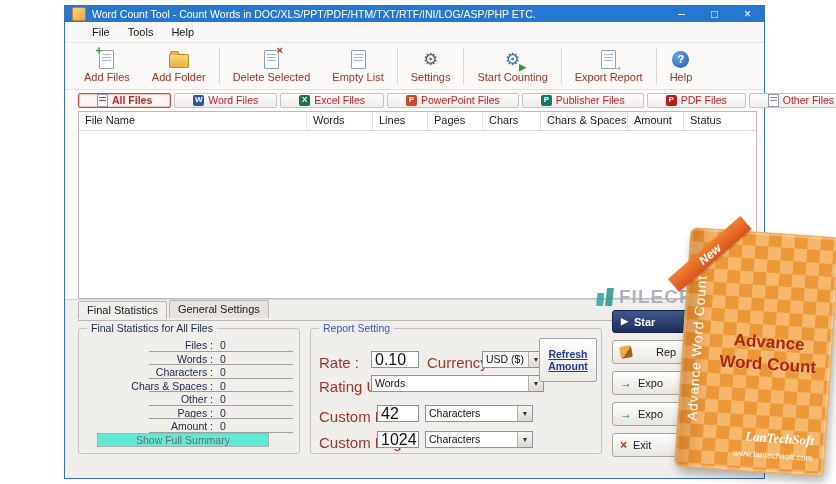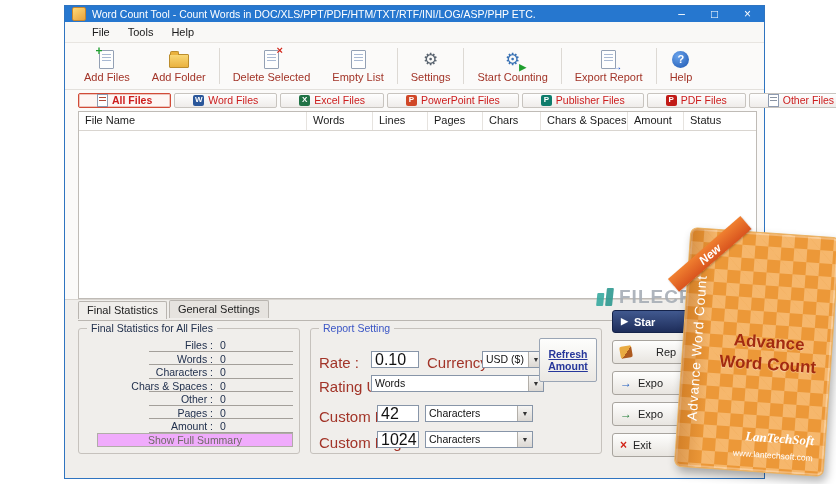--- a/index.html
+++ b/index.html
@@ -60,21 +60,21 @@
 
   .groupbox{position:absolute;border:1px solid #c6c2bd;border-radius:3px;box-sizing:border-box;}
   .legend{position:absolute;top:-7px;left:8px;background:#f0eeeb;padding:0 4px;font-size:10.5px;white-space:nowrap;}
   .gb-stats{left:13px;top:28px;width:222px;height:126px;}
   .gb-stats .legend{color:#21304d;}
   .stats-body{position:absolute;left:0;right:0;top:9px;}
   .stat-row{position:relative;height:13.5px;}
   .stat-label{position:absolute;left:0;width:134px;text-align:right;font-size:10.5px;color:#21304d;top:1px;}
   .stat-value{position:absolute;left:141px;font-size:10.5px;color:#21304d;top:1px;}
   .stat-line{position:absolute;left:70px;right:6px;bottom:0;border-bottom:1px solid #a39f9a;}
-  .summary-btn{position:absolute;left:18px;bottom:6px;width:196px;height:14px;background:#f0abfc;border:1px solid #b1ada8;color:#6e6a66;font-size:10.5px;display:flex;align-items:center;justify-content:center;box-sizing:border-box;}
+  .summary-btn{position:absolute;left:18px;bottom:6px;width:172px;height:14px;background:#5eead4;border:1px solid #b1ada8;color:#6e6a66;font-size:10.5px;display:flex;align-items:center;justify-content:center;box-sizing:border-box;}
 
   .gb-report{left:245px;top:28px;width:292px;height:126px;}
   .gb-report .legend{color:#3a55c5;}
   .r-label{position:absolute;font-size:15px;color:#a23428;white-space:nowrap;}
   .t-input{position:absolute;height:17px;background:#fff;border:1px solid #8795a8;box-sizing:border-box;font-size:16px;color:#111;padding:1px 3px;line-height:13px;}
   .select{position:absolute;height:17px;background:#fff;border:1px solid #8795a8;box-sizing:border-box;}
   .select-text{font-size:10.5px;color:#111;padding-left:3px;line-height:15px;white-space:nowrap;overflow:hidden;margin-right:14px;display:block;}
   .select-arrow{position:absolute;right:0;top:0;bottom:0;width:14px;background:linear-gradient(#f6f5f3,#dcd8d3);border-left:1px solid #b3afa9;display:flex;align-items:center;justify-content:center;font-size:7px;color:#333;}
   .refresh-btn{position:absolute;left:228px;width:58px;height:44px;background:linear-gradient(#fdfdfc,#ebe8e4);border:1px solid #9aa5b5;border-radius:2px;color:#27379a;font-size:10.5px;font-weight:bold;display:flex;align-items:center;justify-content:center;text-align:center;padding:2px;box-sizing:border-box;}
   .ra{top:9px;text-decoration:underline;} .rr{top:72px;}

